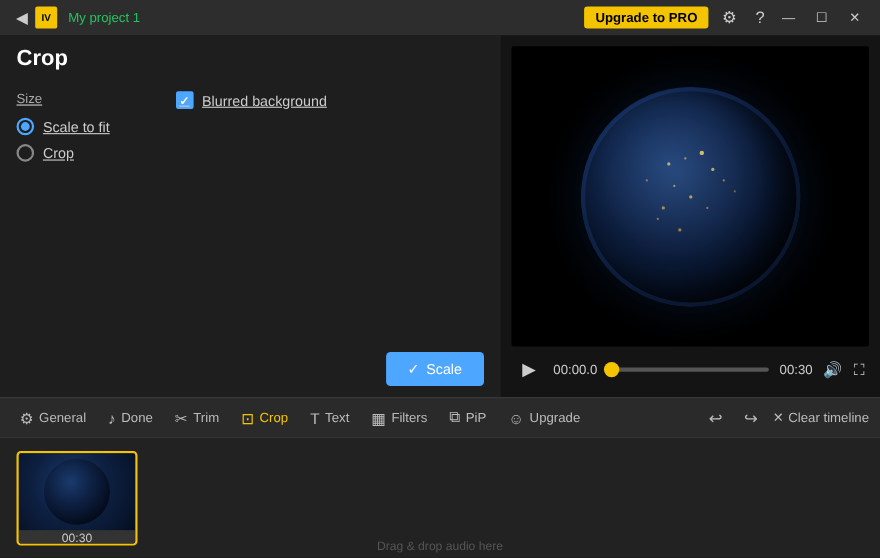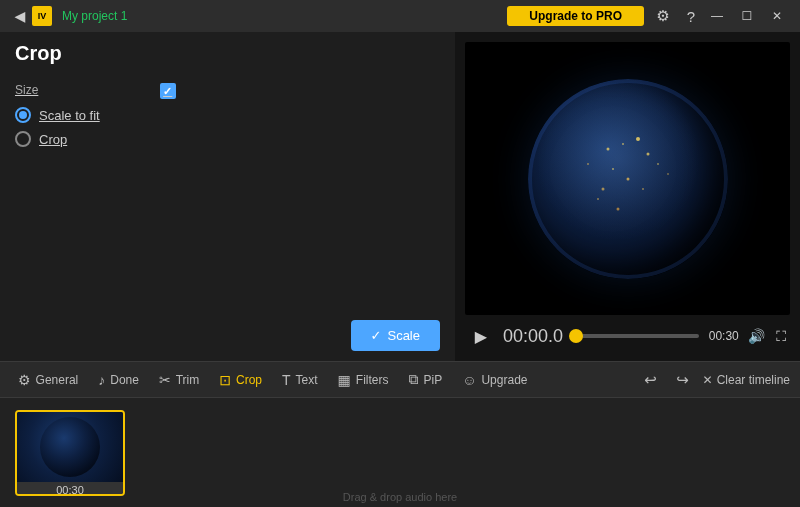--- a/index.html
+++ b/index.html
@@ -64,21 +64,21 @@
       font-size: 12px;
       color: #22c55e;
       margin-left: 4px;
     }
     .title-bar-spacer { flex: 1; }
     .title-bar-upgrade {
       background: #f5c400;
       color: #000;
       font-size: 12px;
       font-weight: bold;
-      padding: 3px 22px;
+      padding: 3px 10px;
       border-radius: 3px;
       cursor: pointer;
       border: none;
     }
     .title-bar-icons {
       display: flex;
       align-items: center;
       margin-left: 8px;
       gap: 6px;
     }
@@ -262,21 +262,21 @@
 
     .play-btn {
       color: #ccc;
       font-size: 16px;
       cursor: pointer;
       width: 24px;
       text-align: center;
     }
 
     .time-label {
-      font-size: 18px;
+      font-size: 12px;
       color: #ccc;
       white-space: nowrap;
     }
 
     .progress-bar-container {
       flex: 1;
       height: 4px;
       background: #555;
       border-radius: 2px;
       position: relative;
@@ -477,20 +477,21 @@
           <div class="radio-circle"></div>
           <span class="radio-label">Crop</span>
         </div>
       </div>
 
       <div>
         <div class="checkbox-option">
           <div class="checkbox-box">
             <span class="check-mark">✓</span>
           </div>
+          <span class="radio-label">Blurred background</span>
         </div>
       </div>
 
     </div>
 
     <div class="done-btn-area">
       <button class="done-btn">
         <span>✓</span>
         <span>Scale</span>
       </button>

